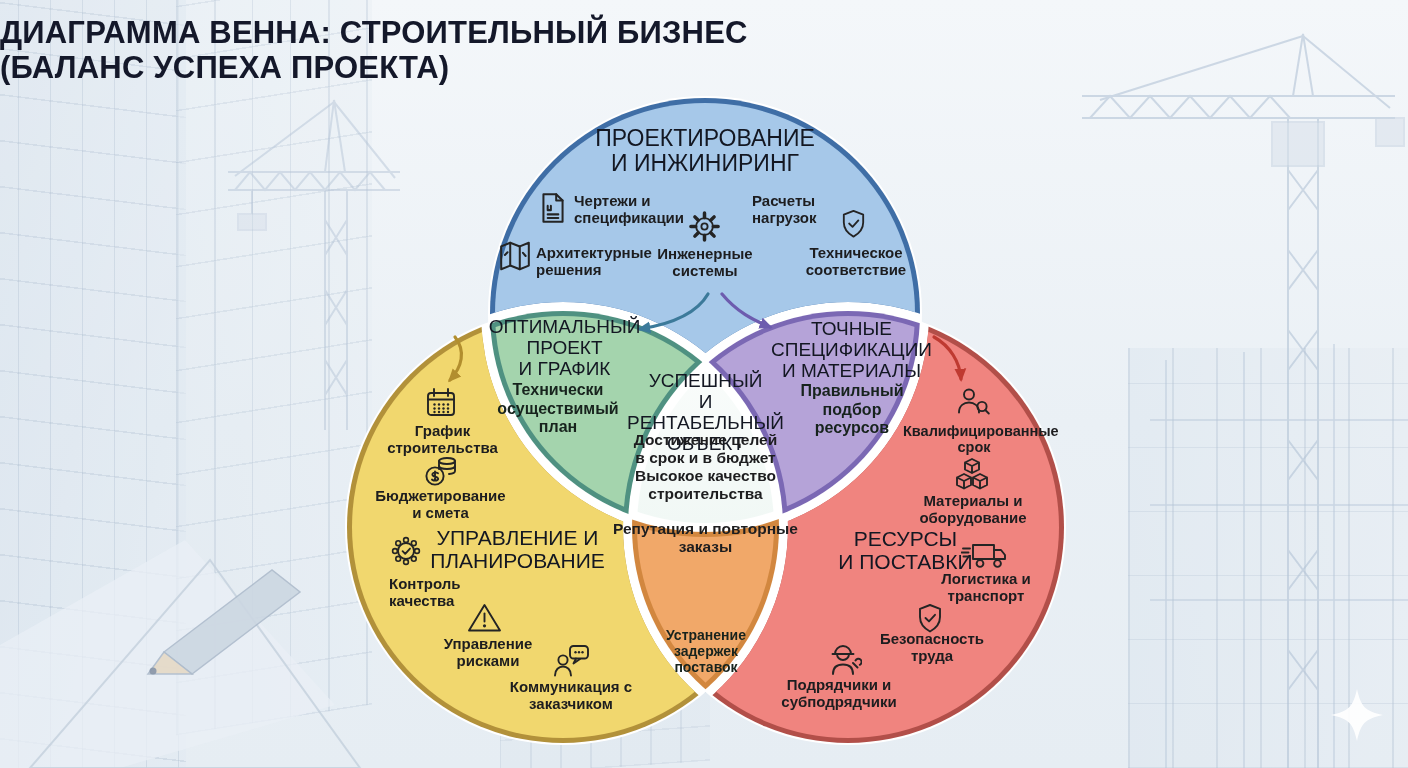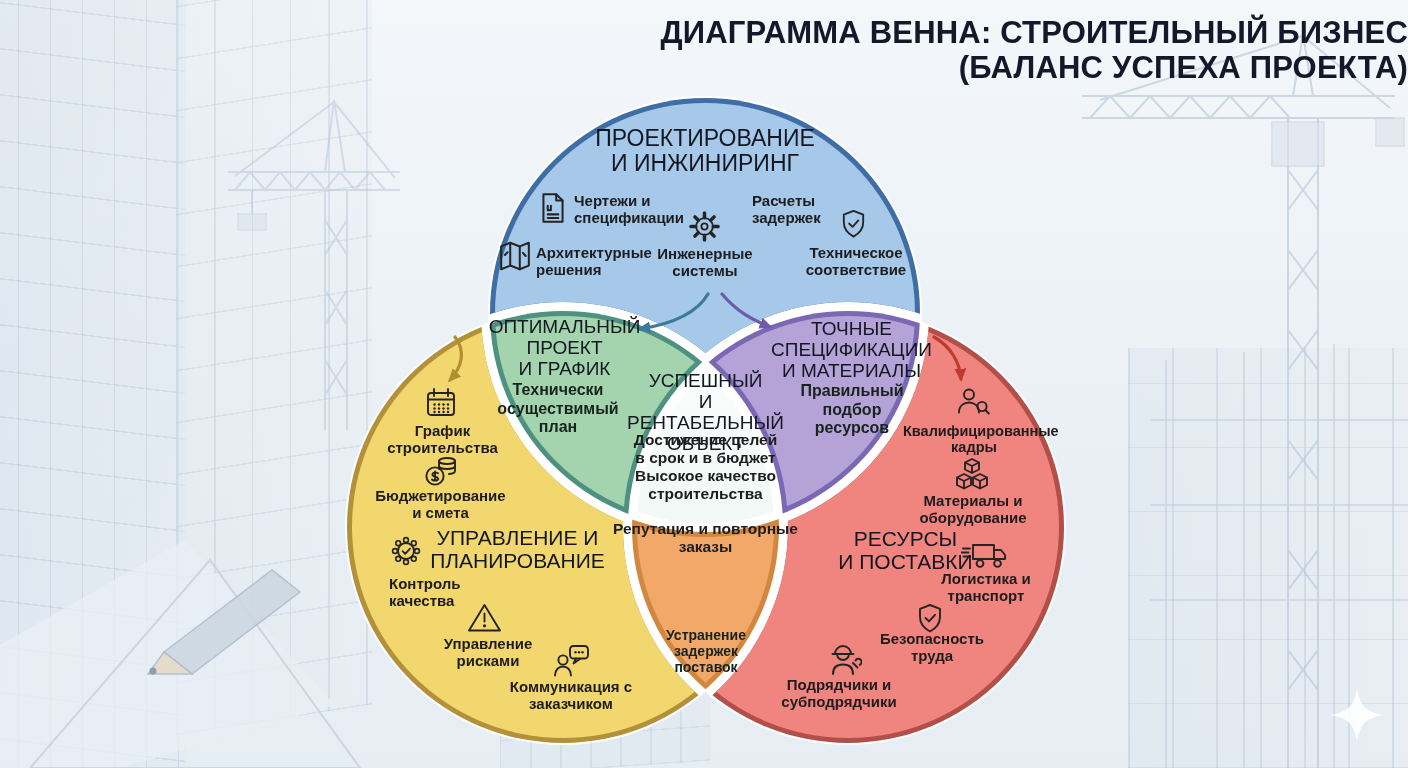--- a/index.html
+++ b/index.html
@@ -23,21 +23,21 @@
        background:
          repeating-linear-gradient(90deg, rgba(120,145,175,.30) 0 1.5px, transparent 1.5px 30px),
          repeating-linear-gradient(0deg, rgba(120,145,175,.25) 0 1.5px, transparent 1.5px 34px),
          #dfe8f0;}
   .fa4{left:1128px;top:348px;width:280px;height:420px;opacity:.5;
        background:
          repeating-linear-gradient(90deg, rgba(120,145,175,.35) 0 2px, transparent 2px 44px),
          repeating-linear-gradient(0deg, rgba(120,145,175,.28) 0 1.5px, transparent 1.5px 64px),
          linear-gradient(90deg,#dde7f0,#e8eef4);}
   
-  .title-line{width:1408px;text-align:right;font-weight:800;font-size:31px;line-height:35px;letter-spacing:.2px;}
+  .title-line{width:1408px;text-align:left;font-weight:800;font-size:31px;line-height:35px;letter-spacing:.2px;}
   .rhead{font-weight:400;color:#131722;text-align:center;line-height:1.1;}
   .lbl{font-weight:700;color:#1d1d1f;text-align:center;font-size:15px;line-height:1.13;}
   .lbl.left{text-align:left;}
   .sub{font-weight:700;color:#17231d;text-align:center;font-size:16px;line-height:1.16;}
   .icn{position:absolute;}
   .icn svg{display:block;stroke:#242424;fill:none;stroke-width:1.9;stroke-linecap:round;stroke-linejoin:round;}
   .icn .fil{fill:#242424;stroke:none;}
 </style>
 </head>
 <body>
@@ -252,21 +252,21 @@
   <div class="icn" style="left:536px;top:191px">
     <svg width="34" height="34" viewBox="0 0 32 32">
         <path d="M7 3 H19 L25 9 V29 H7 Z"></path>
         <path d="M19 3 V9 H25"></path>
         <path d="M11 14 V18 H14 M14 14 V18"></path>
         <path d="M11 22 H21 M11 25.5 H21"></path>
       </svg>
   </div>
   <div class="abs lbl left" style="left:574px;top:193px;width:112px">Чертежи и спецификации</div>
 
-  <div class="abs lbl left" style="left:752px;top:193px;width:74px">Расчеты задержек</div>
+  <div class="abs lbl left" style="left:752px;top:193px;width:74px">Расчеты нагрузок</div>
 
   <div class="icn" style="left:687px;top:209px">
     <svg width="35" height="35" viewBox="0 0 36 36">
         <path d="M18 4 V9 M18 27 V32 M4 18 H9 M27 18 H32 M8.1 8.1 L11.6 11.6 M24.4 24.4 L27.9 27.9 M27.9 8.1 L24.4 11.6 M11.6 24.4 L8.1 27.9" stroke-width="3.6"></path>
         <circle cx="18" cy="18" r="8.6"></circle>
         <circle cx="18" cy="18" r="3.2"></circle>
       </svg>
   </div>
   <div class="abs lbl" style="left:654px;top:246px;width:102px">Инженерные системы</div>
 
@@ -394,21 +394,21 @@
   <div class="abs lbl" style="left:508px;top:679px;width:126px">Коммуникация с заказчиком</div>
 
   <div class="icn" style="left:953px;top:383px">
     <svg width="38" height="38" viewBox="0 0 38 38">
         <circle cx="16" cy="11.5" r="5"></circle>
         <path d="M6 29.5 C6 22.5 11 19.5 16 19.5 S26 22.5 26 29.5"></path>
         <circle cx="29" cy="23.5" r="4.6"></circle>
         <path d="M32.3 27 L35.8 30.5"></path>
       </svg>
   </div>
-  <div class="abs lbl" style="left:903px;top:423px;width:142px;font-size:14.5px">Квалифицированные кадры</div>
+  <div class="abs lbl" style="left:903px;top:423px;width:142px;font-size:14.5px">Квалифицированные срок</div>
 
   <div class="icn" style="left:953px;top:457px">
     <svg width="38" height="37" viewBox="0 0 38 37">
         <path d="M19 2 L26 5.5 V12.5 L19 16 L12 12.5 V5.5 Z M12 5.5 L19 9 L26 5.5 M19 9 V16"></path>
         <path d="M11 17 L18 20.5 V28 L11 31.5 L4 28 V20.5 Z M4 20.5 L11 24 L18 20.5 M11 24 V31.5"></path>
         <path d="M27 17 L34 20.5 V28 L27 31.5 L20 28 V20.5 Z M20 20.5 L27 24 L34 20.5 M27 24 V31.5"></path>
       </svg>
   </div>
   <div class="abs lbl" style="left:908px;top:493px;width:130px">Материалы и оборудование</div>
 

